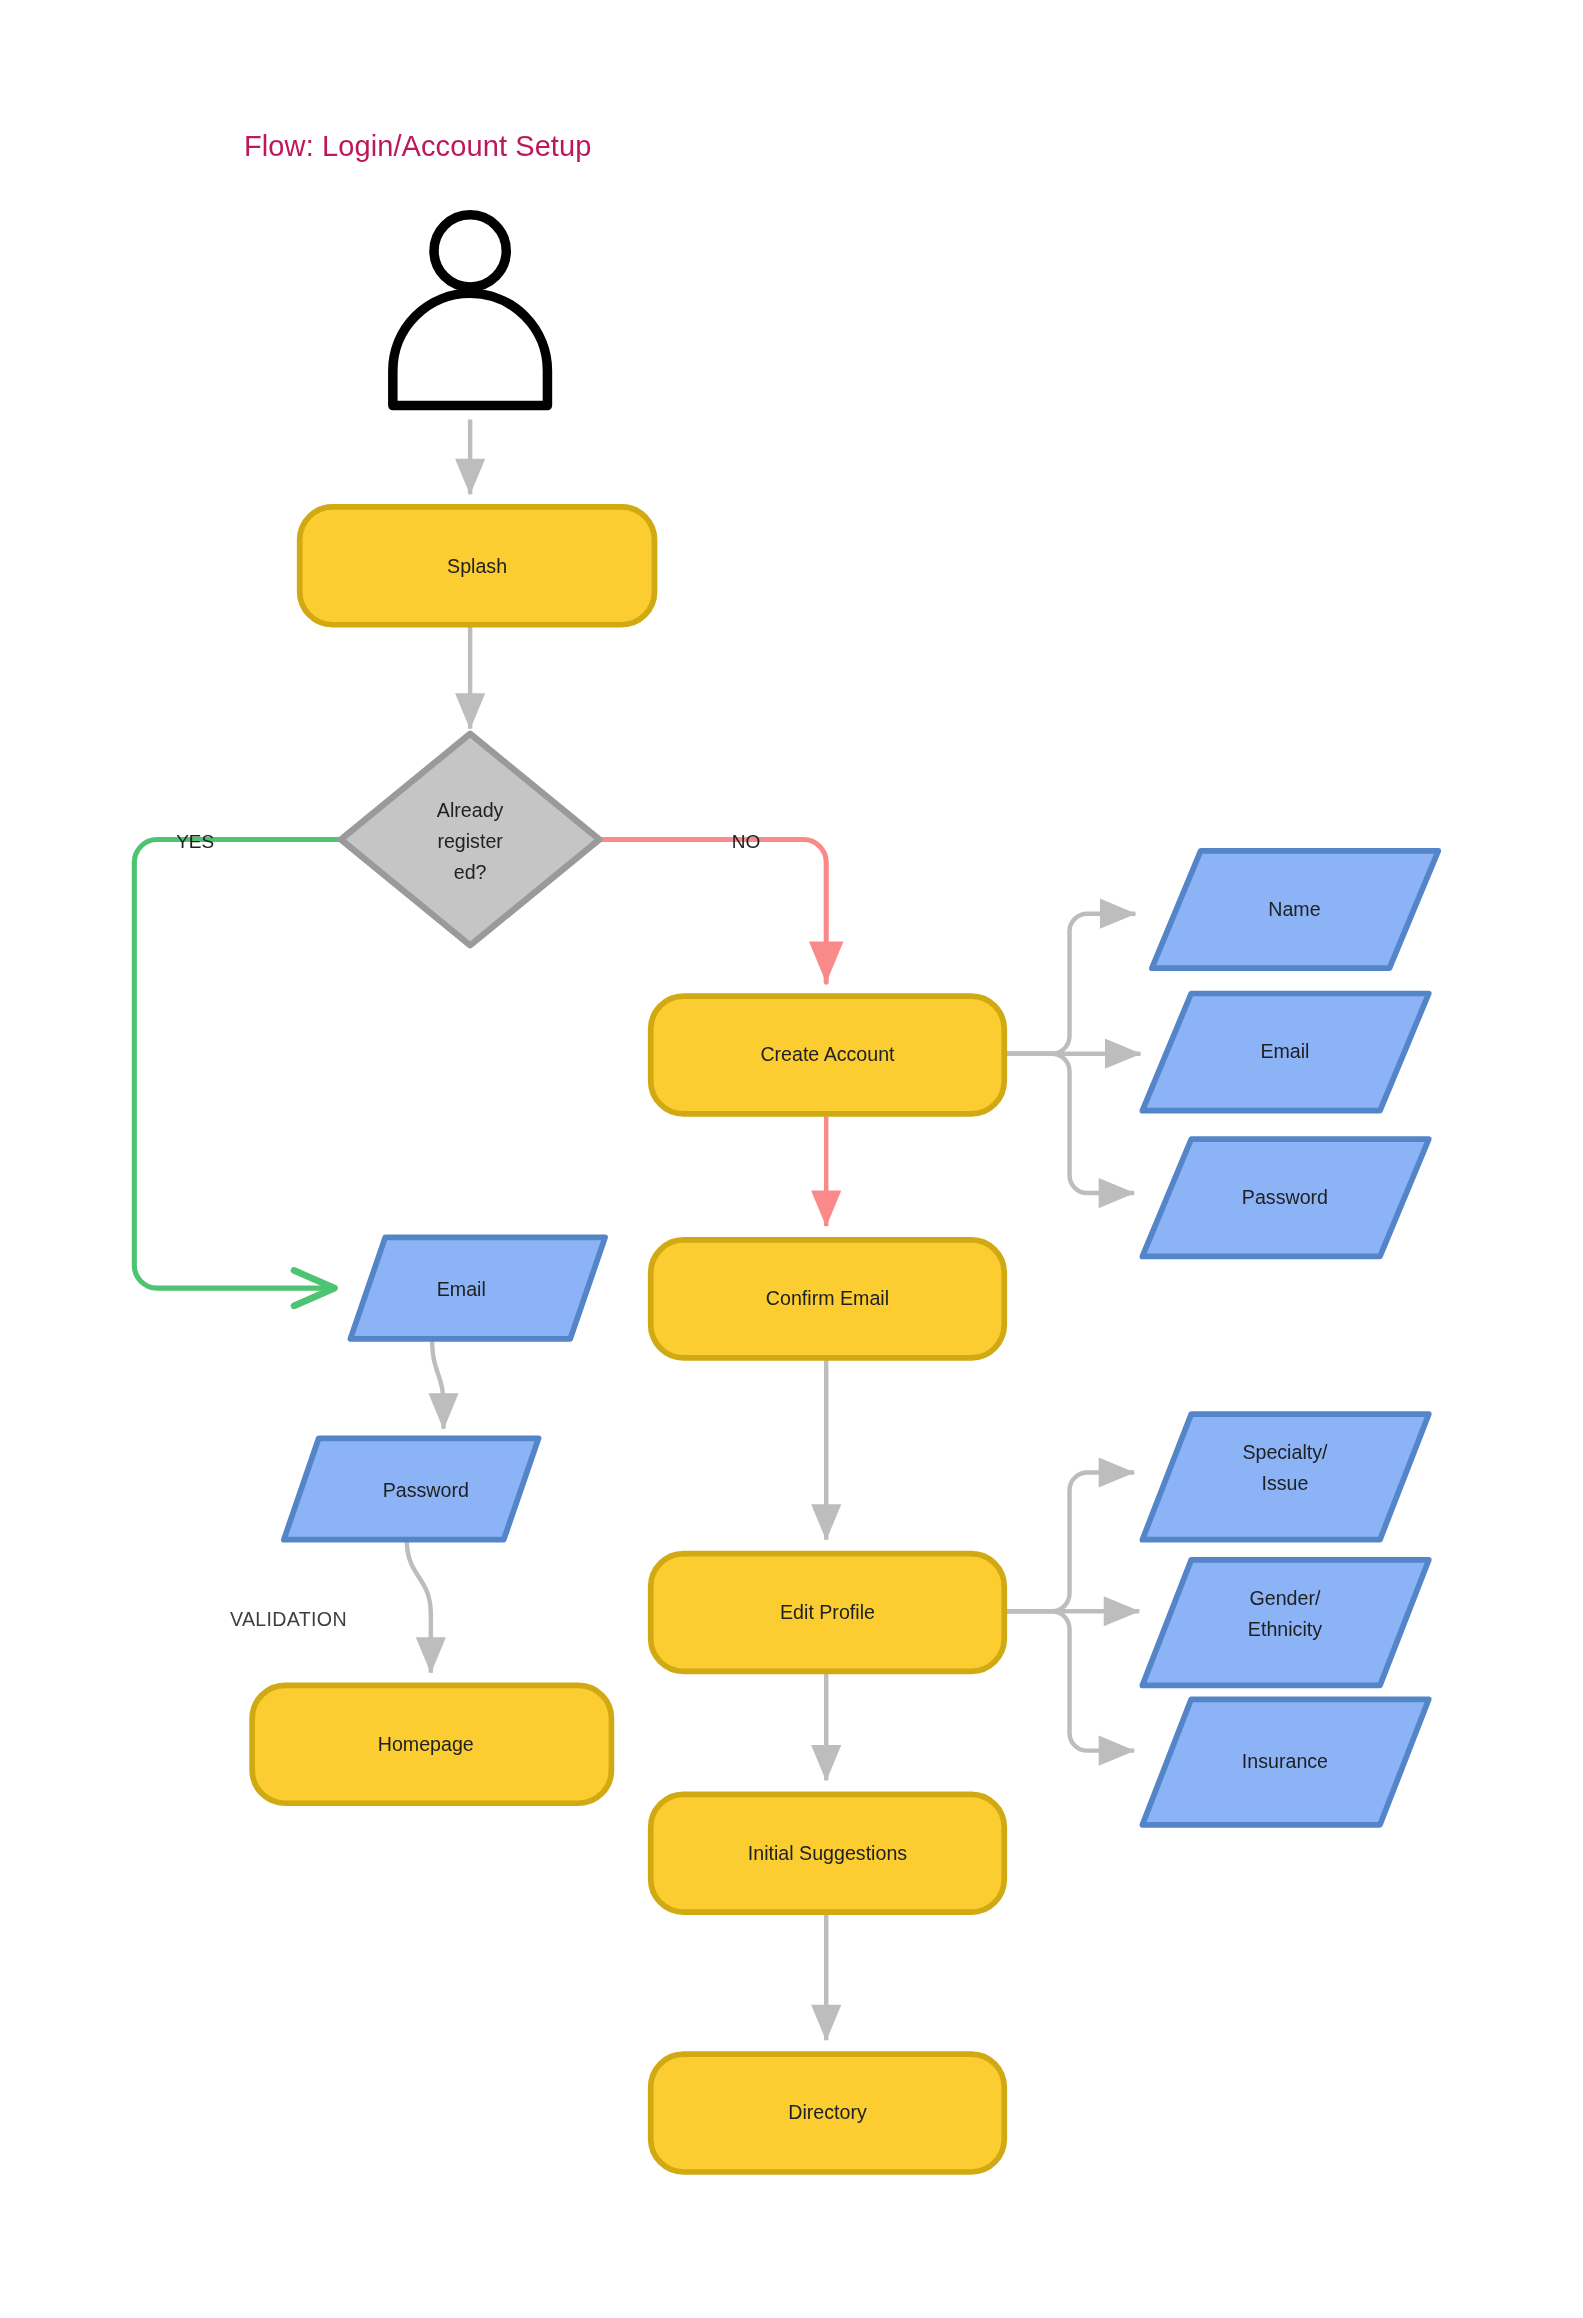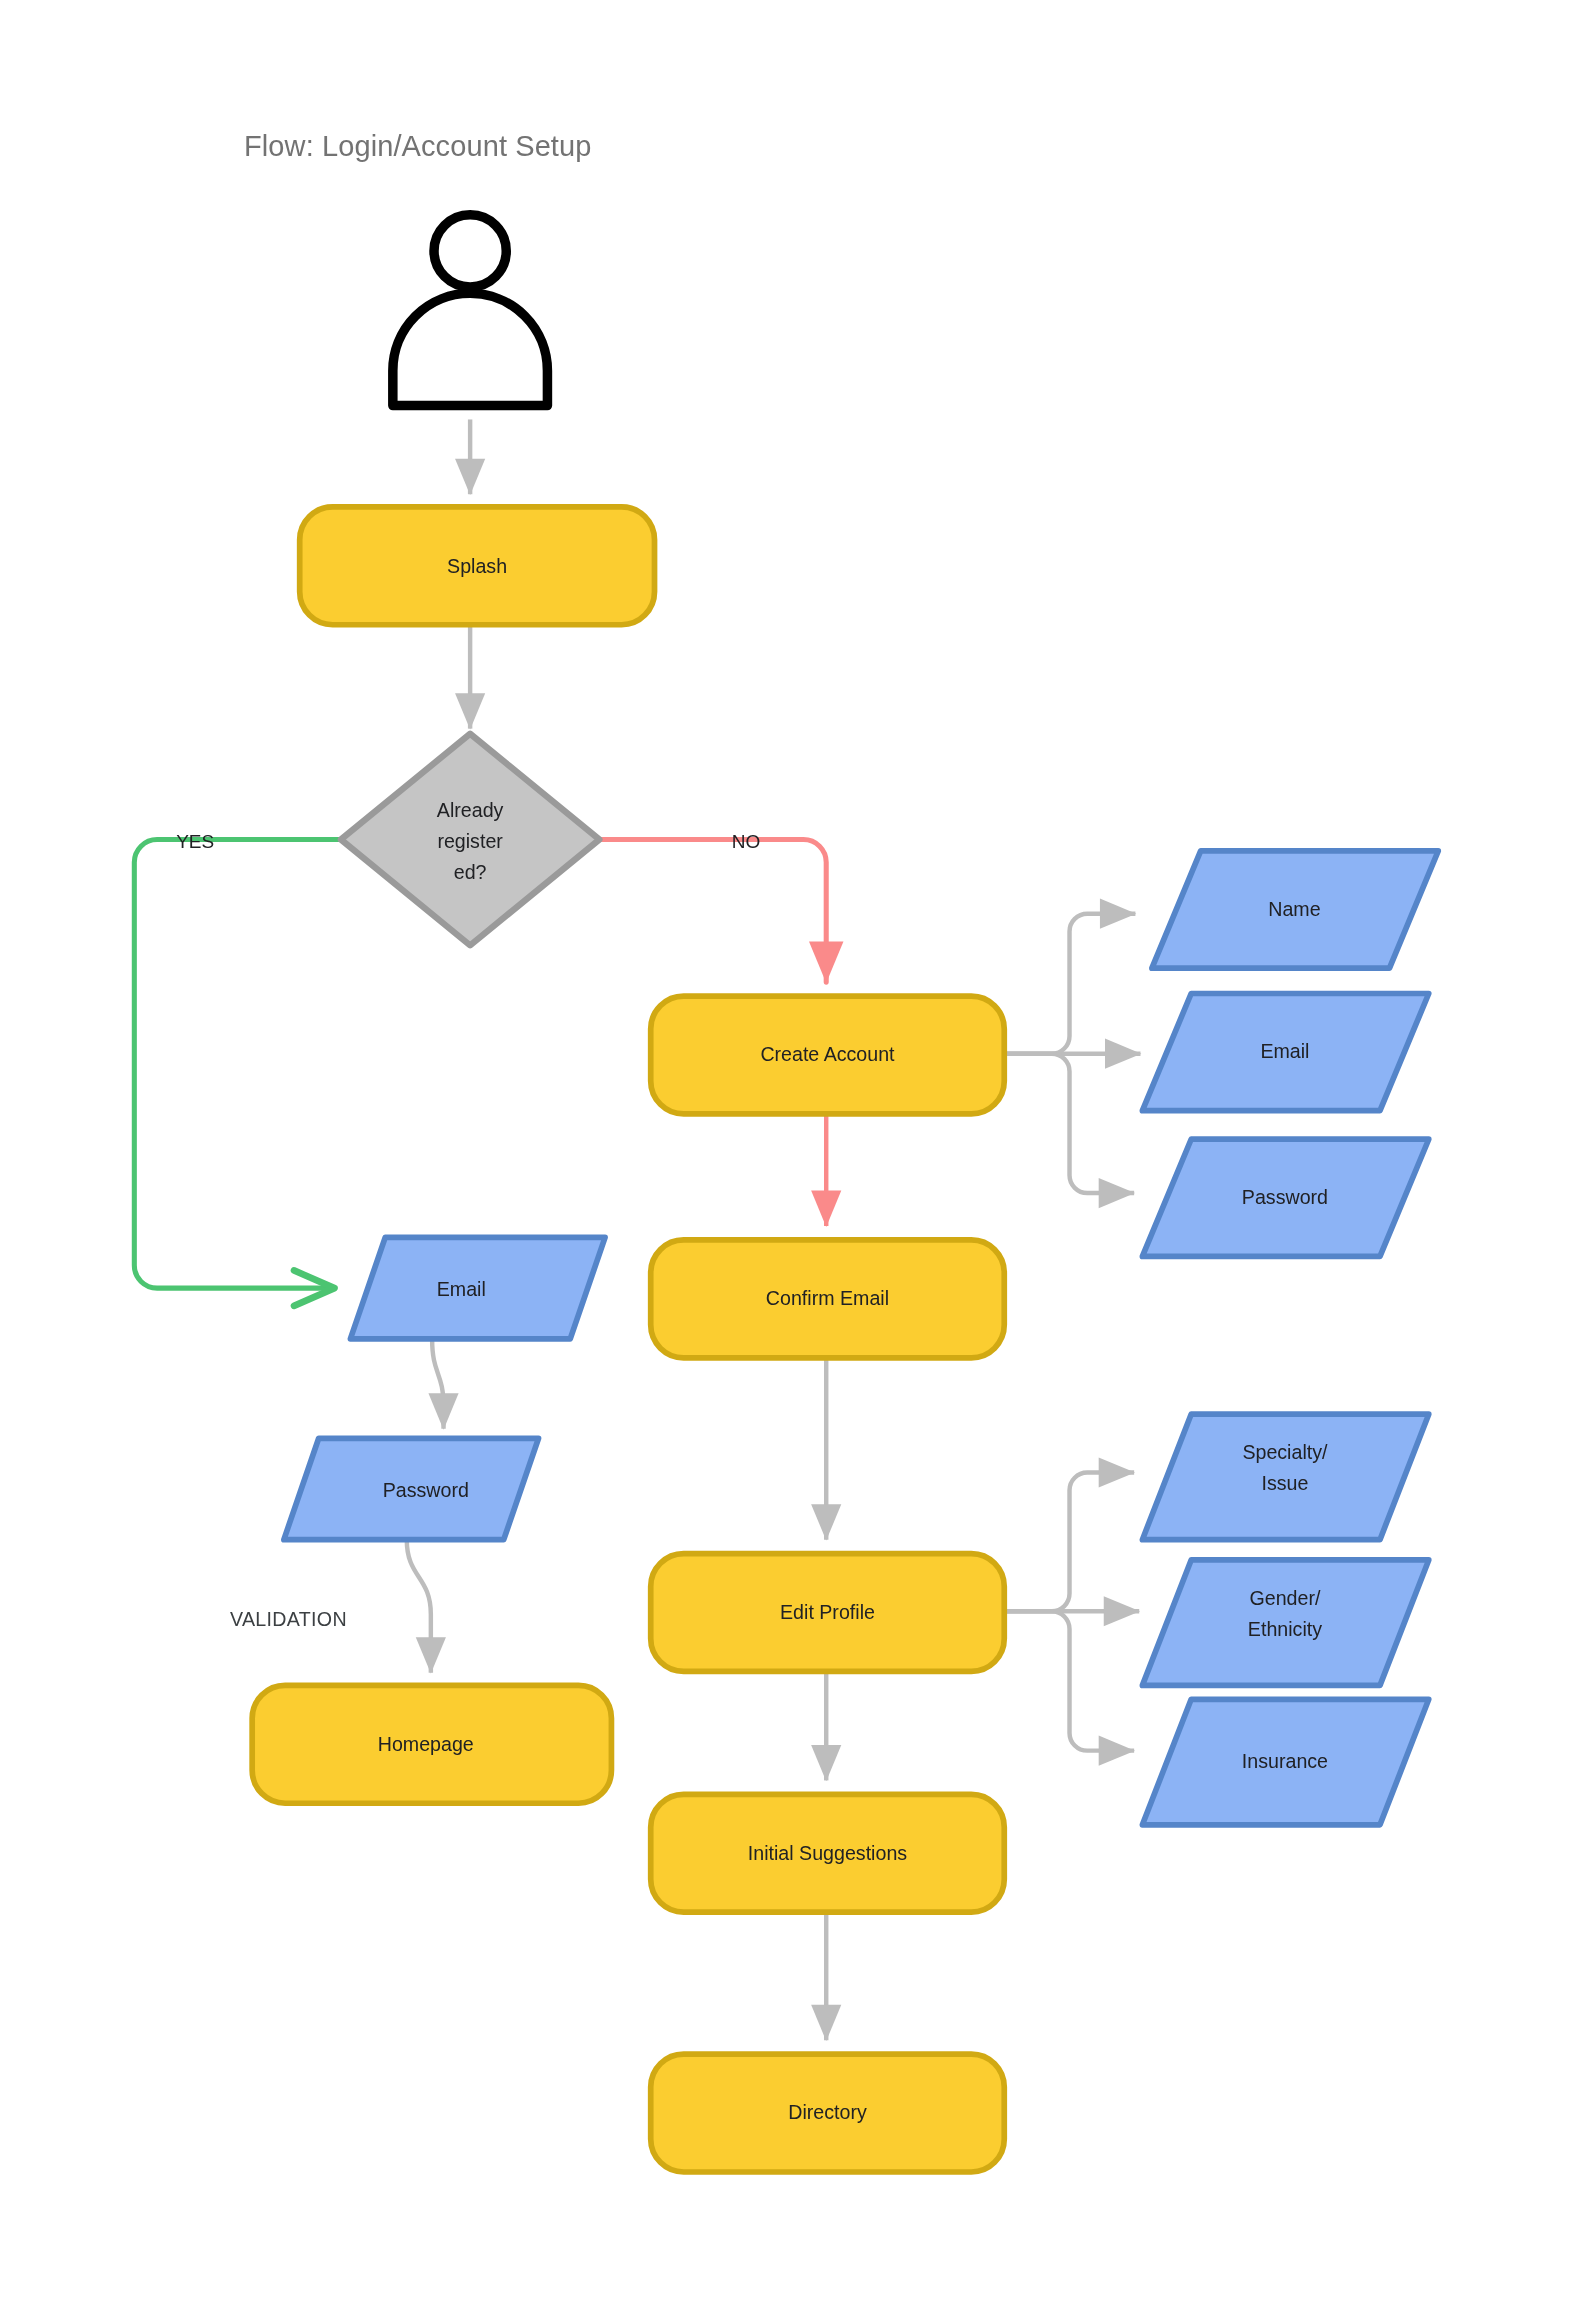--- a/index.html
+++ b/index.html
@@ -6,21 +6,21 @@
   * { margin:0; padding:0; box-sizing:border-box; }
   html,body { background:#ffffff; }
   body {
     width:1584px; height:2319px;
     font-family:"Liberation Sans", sans-serif;
     position:relative; overflow:hidden;
   }
   #canvas { position:absolute; inset:0; width:1584px; height:2319px; }
   .diagram-title {
     position:absolute; left:244px; top:130px;
-    font-size:29px; color:#737373; white-space:nowrap;
+    font-size:29px; color:#be185d; white-space:nowrap;
     letter-spacing:0.1px;
   }
   svg { display:block; }
   text { font-family:"Liberation Sans", sans-serif; fill:#202124; }
   .node-label { font-size:31px; }
   .edge-label { font-size:30px; fill:#202124; }
   .val-label { font-size:31px; fill:#3c4043; letter-spacing:0.5px; }
 </style>
 </head>
 <body>

